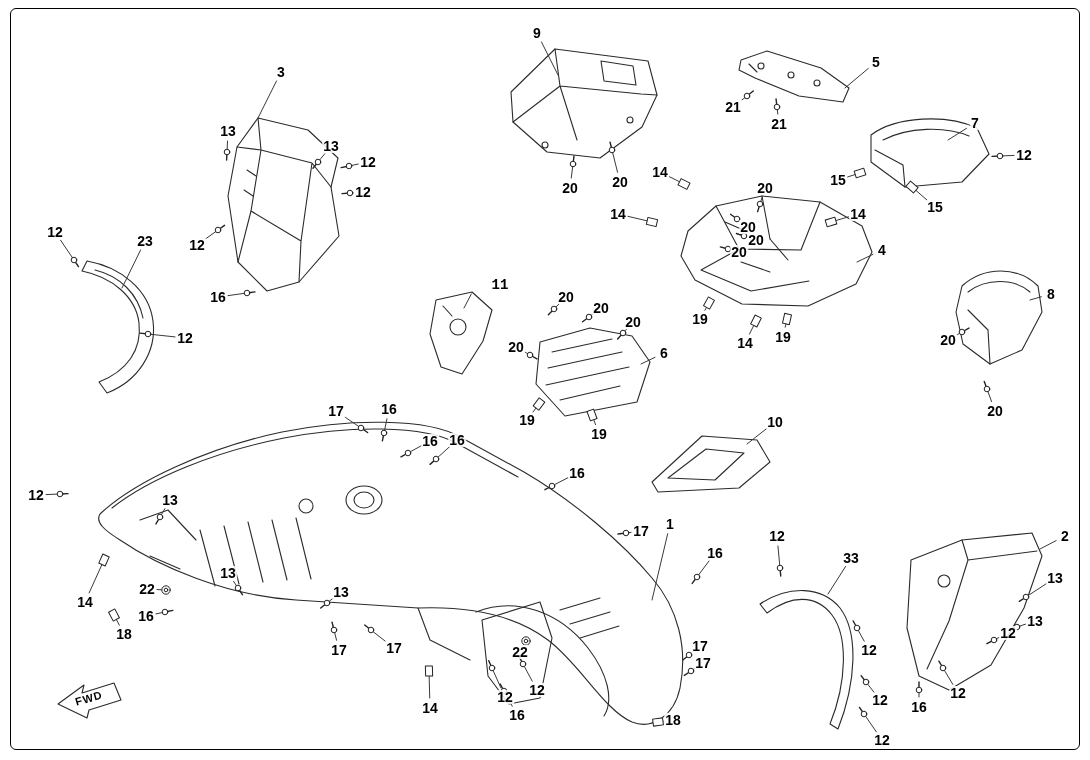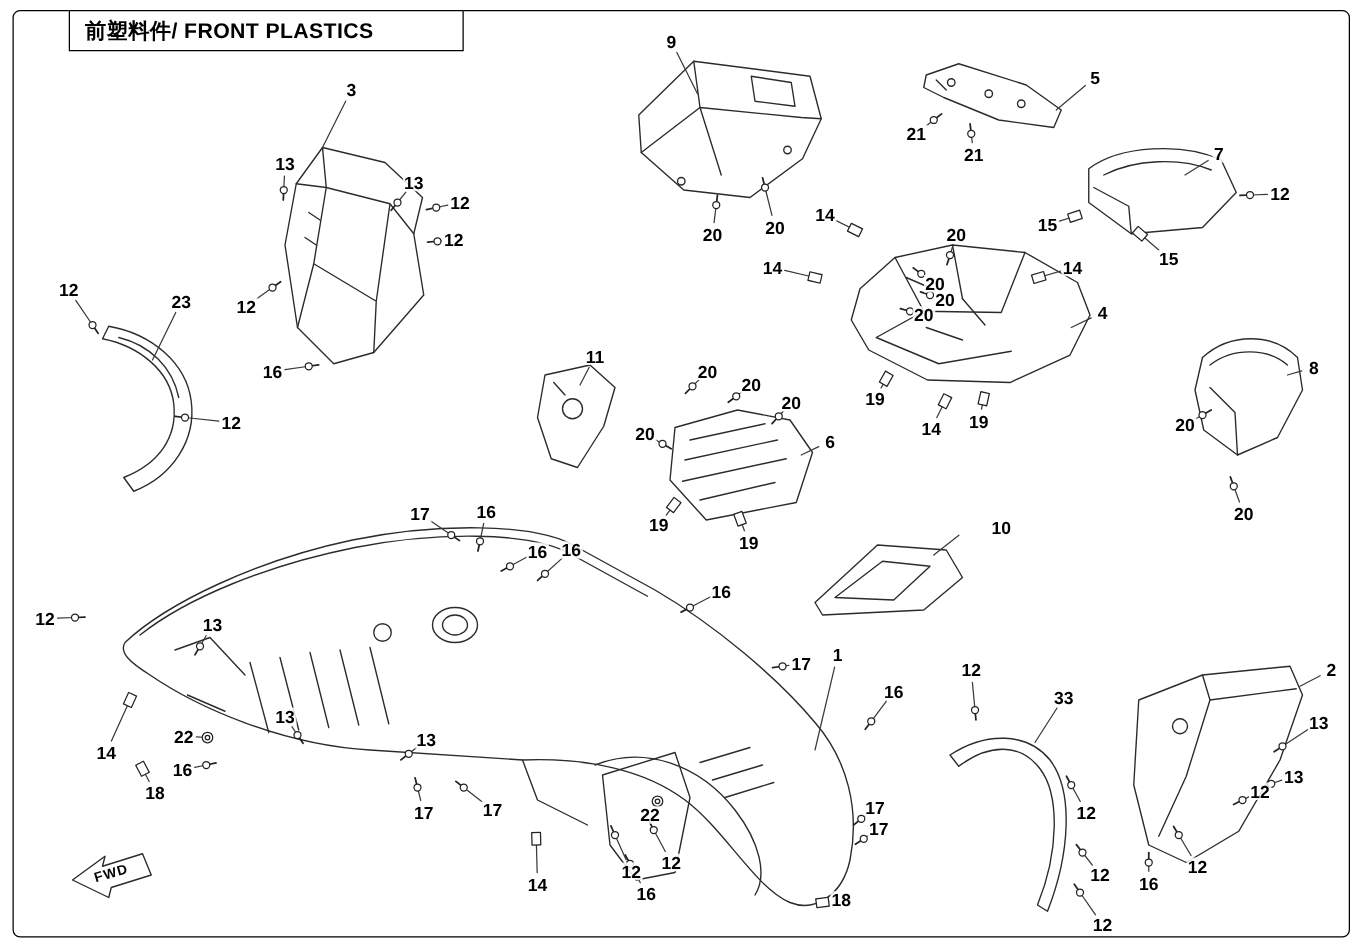--- a/index.html
+++ b/index.html
@@ -488,37 +488,37 @@
       <div class="callout" style="left: 618px; top: 214px;">14</div>
       <div class="callout" style="left: 858px; top: 214px;">14</div>
       <div class="callout" style="left: 55px; top: 232px;">12</div>
       <div class="callout" style="left: 145px; top: 241px;">23</div>
       <div class="callout" style="left: 197px; top: 245px;">12</div>
       <div class="callout" style="left: 748px; top: 227px;">20</div>
       <div class="callout" style="left: 756px; top: 240px;">20</div>
       <div class="callout" style="left: 739px; top: 252px;">20</div>
       <div class="callout" style="left: 882px; top: 250px;">4</div>
       <div class="callout" style="left: 1051px; top: 294px;">8</div>
-      <div class="callout" style="left: 476px; top: 285px;">11</div>
+      <div class="callout" style="left: 500px; top: 285px; font-family: Liberation Mono, monospace;">11</div>
       <div class="callout" style="left: 218px; top: 297px;">16</div>
       <div class="callout" style="left: 566px; top: 297px;">20</div>
       <div class="callout" style="left: 601px; top: 308px;">20</div>
       <div class="callout" style="left: 700px; top: 319px;">19</div>
       <div class="callout" style="left: 185px; top: 338px;">12</div>
       <div class="callout" style="left: 633px; top: 322px;">20</div>
       <div class="callout" style="left: 745px; top: 343px;">14</div>
       <div class="callout" style="left: 783px; top: 337px;">19</div>
       <div class="callout" style="left: 516px; top: 347px;">20</div>
       <div class="callout" style="left: 664px; top: 353px;">6</div>
       <div class="callout" style="left: 948px; top: 340px;">20</div>
       <div class="callout" style="left: 995px; top: 411px;">20</div>
       <div class="callout" style="left: 336px; top: 411px;">17</div>
       <div class="callout" style="left: 389px; top: 409px;">16</div>
       <div class="callout" style="left: 527px; top: 420px;">19</div>
-      <div class="callout" style="left: 775px; top: 422px; margin-left: 26px;">10</div>
+      <div class="callout" style="left: 775px; top: 422px;">10</div>
       <div class="callout" style="left: 599px; top: 434px;">19</div>
       <div class="callout" style="left: 430px; top: 441px;">16</div>
       <div class="callout" style="left: 457px; top: 440px;">16</div>
       <div class="callout" style="left: 577px; top: 473px;">16</div>
       <div class="callout" style="left: 36px; top: 495px;">12</div>
       <div class="callout" style="left: 170px; top: 500px;">13</div>
       <div class="callout" style="left: 670px; top: 524px;">1</div>
       <div class="callout" style="left: 641px; top: 531px;">17</div>
       <div class="callout" style="left: 777px; top: 536px;">12</div>
       <div class="callout" style="left: 1065px; top: 536px;">2</div>
@@ -543,17 +543,14 @@
       <div class="callout" style="left: 505px; top: 697px;">12</div>
       <div class="callout" style="left: 430px; top: 708px;">14</div>
       <div class="callout" style="left: 517px; top: 715px;">16</div>
       <div class="callout" style="left: 673px; top: 720px;">18</div>
       <div class="callout" style="left: 880px; top: 700px;">12</div>
       <div class="callout" style="left: 919px; top: 707px;">16</div>
       <div class="callout" style="left: 958px; top: 693px;">12</div>
       <div class="callout" style="left: 882px; top: 740px;">12</div>
     </div>
 
-  <div class="titlebox">
-    <span>前塑料件/ FRONT PLASTICS</span>
-  </div>
 
 </div>
 
 </body></html>

